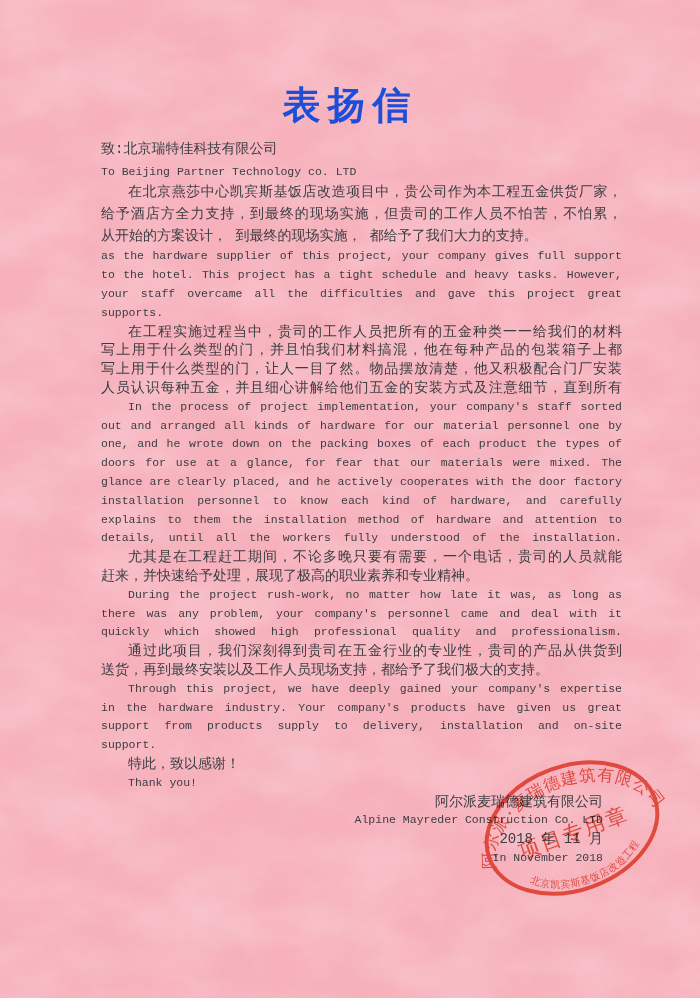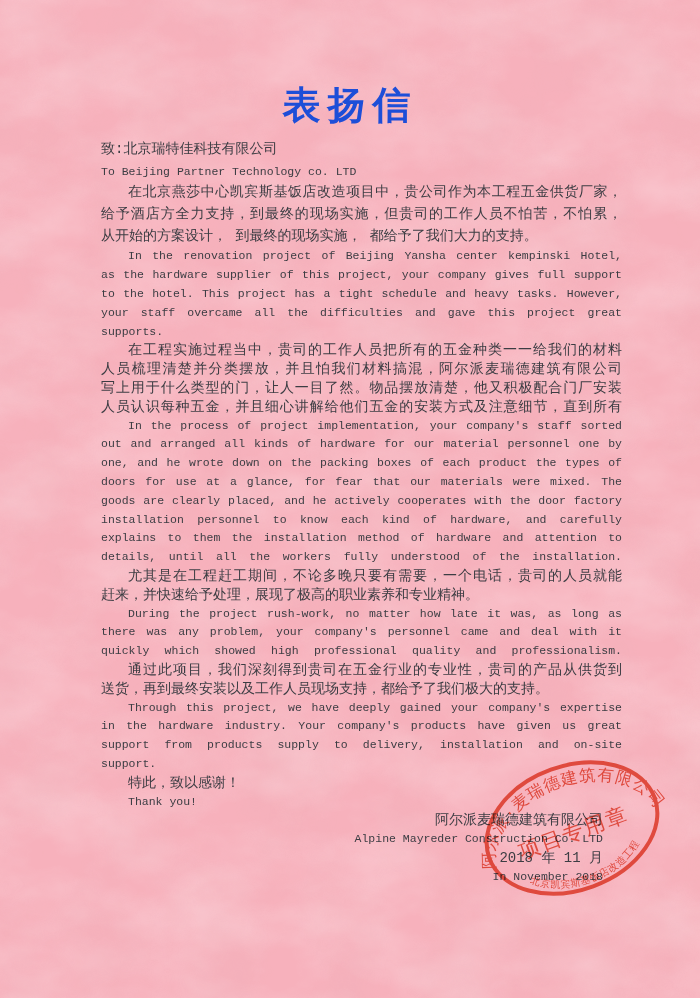--- a/index.html
+++ b/index.html
@@ -67,34 +67,33 @@
   </svg>
 
   <div class="title">表扬信</div>
 
   <div class="body-block">
       <div class="line zh">致:北京瑞特佳科技有限公司</div>
       <div class="line en">To Beijing Partner Technology co. LTD</div>
       <div class="line zh indent stretch">在北京燕莎中心凯宾斯基饭店改造项目中，贵公司作为本工程五金供货厂家，</div>
       <div class="line zh stretch">给予酒店方全力支持，到最终的现场实施，但贵司的工作人员不怕苦，不怕累，</div>
       <div class="line zh">从开始的方案设计， 到最终的现场实施， 都给予了我们大力的支持。</div>
-      <div class="line en indent stretch">In the renovation project of Beijing Yansha center kempinski Hotel,</div>
       <div class="line en stretch">as the hardware supplier of this project, your company gives full support</div>
       <div class="line en stretch">to the hotel. This project has a tight schedule and heavy tasks. However,</div>
       <div class="line en stretch">your staff overcame all the difficulties and gave this project great</div>
       <div class="line en">supports.</div>
       <div class="line zh indent stretch">在工程实施过程当中，贵司的工作人员把所有的五金种类一一给我们的材料</div>
-      <div class="line zh stretch">人员梳理清楚并分类摆放，并且怕我们材料搞混，阿尔派麦瑞德建筑有限公司</div>
+      <div class="line zh stretch">写上用于什么类型的门，并且怕我们材料搞混，他在每种产品的包装箱子上都</div>
       <div class="line zh stretch">写上用于什么类型的门，让人一目了然。物品摆放清楚，他又积极配合门厂安装</div>
       <div class="line zh stretch">人员认识每种五金，并且细心讲解给他们五金的安装方式及注意细节，直到所有</div>
       <div class="line en indent stretch">In the process of project implementation, your company's staff sorted</div>
       <div class="line en stretch">out and arranged all kinds of hardware for our material personnel one by</div>
       <div class="line en stretch">one, and he wrote down on the packing boxes of each product the types of</div>
       <div class="line en stretch">doors for use at a glance, for fear that our materials were mixed. The</div>
-      <div class="line en stretch">goods are clearly placed, and he actively cooperates with the door factory</div>
+      <div class="line en stretch">glance are clearly placed, and he actively cooperates with the door factory</div>
       <div class="line en stretch">installation personnel to know each kind of hardware, and carefully</div>
       <div class="line en stretch">explains to them the installation method of hardware and attention to</div>
       <div class="line en stretch">details, until all the workers fully understood of the installation.</div>
       <div class="line zh indent stretch">尤其是在工程赶工期间，不论多晚只要有需要，一个电话，贵司的人员就能</div>
       <div class="line zh">赶来，并快速给予处理，展现了极高的职业素养和专业精神。</div>
       <div class="line en indent stretch">During the project rush-work, no matter how late it was, as long as</div>
       <div class="line en stretch">there was any problem, your company's personnel came and deal with it</div>
       <div class="line en stretch">quickly which showed high professional quality and professionalism.</div>
       <div class="line zh indent stretch">通过此项目，我们深刻得到贵司在五金行业的专业性，贵司的产品从供货到</div>
       <div class="line zh">送货，再到最终安装以及工作人员现场支持，都给予了我们极大的支持。</div>

